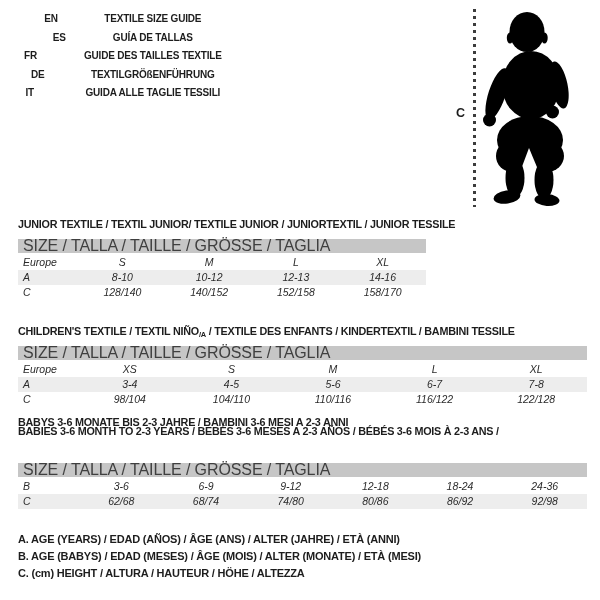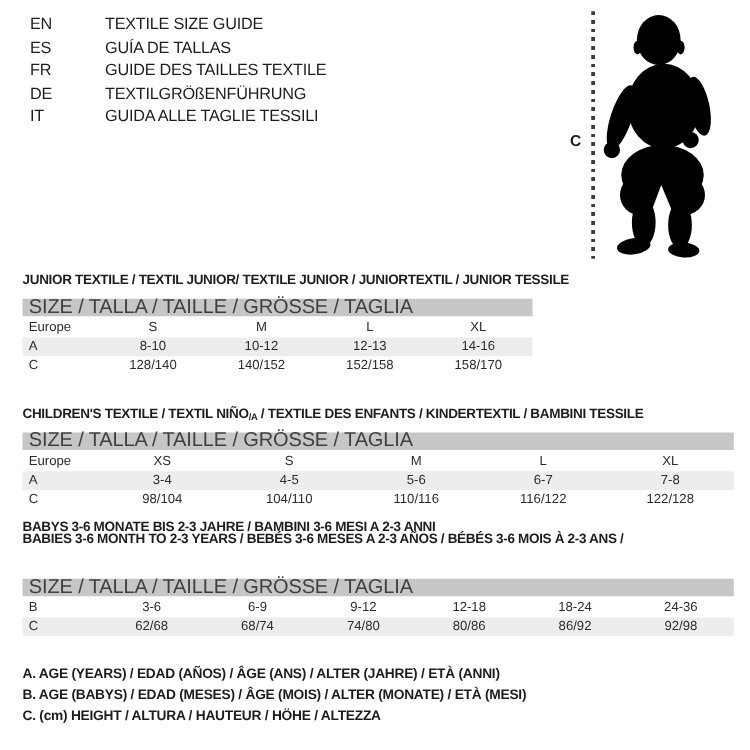--- a/index.html
+++ b/index.html
@@ -3,42 +3,42 @@
 <meta charset="utf-8">
 <style>
   html,body{margin:0;padding:0;background:#ffffff;}
   .stage{
     position:relative;width:600px;height:600px;background:#ffffff;overflow:hidden;
     font-family:"Liberation Sans","DejaVu Sans",sans-serif;color:#1d1d1d;
   }
   
   .langs{position:absolute;left:24px;top:10px;}
   .lang-row{display:flex;height:18.5px;line-height:18.5px;
-    font-weight:normal;font-size:13px;letter-spacing:-0.2px;}
+    font-weight:bold;font-size:10px;letter-spacing:-0.2px;justify-content:center;}
   .lang-code{width:36px;}
   .lang-label{white-space:nowrap;margin-left:24px;}
   
   .height-line{position:absolute;left:473px;top:9px;width:2.5px;height:198px;
     background:repeating-linear-gradient(to bottom,#3c3c3c 0 3px,transparent 3px 7px);}
   .c-label{position:absolute;left:456px;top:106px;font-weight:bold;font-size:12.5px;}
   .baby-svg{position:absolute;left:480px;top:8px;}
   
   .section-title{position:absolute;left:18px;font-weight:bold;font-size:10.8px;
     letter-spacing:-0.25px;white-space:nowrap;line-height:13px;}
   .title-sub{font-size:7.5px;vertical-align:-2px;}
   
   .size-table{position:absolute;left:18px;}
   .t-junior{top:239px;width:408px;}
   .t-children{top:346px;width:569px;}
   .t-babies{top:463px;width:569px;}
   .size-bar{height:14px;line-height:14px;background:#c6c6c6;color:#3f3f3f;
     font-size:16px;padding-left:5px;margin-bottom:2px;letter-spacing:-0.1px;}
   .trow{display:flex;height:15px;line-height:15px;font-size:10.5px;color:#2b2b2b;}
   .trow.alt{background:#ededed;}
-  .cell{white-space:nowrap;}
+  .cell{white-space:nowrap;font-style:italic;}
   .cell.label{width:56px;padding-left:5px;}
   .cell.val{flex:1;text-align:center;}
   
   .notes{position:absolute;left:18px;top:531px;}
   .note{height:16.8px;line-height:16.8px;font-weight:bold;font-size:11px;
     letter-spacing:-0.2px;white-space:nowrap;}
 </style>
 </head>
 <body>
 

